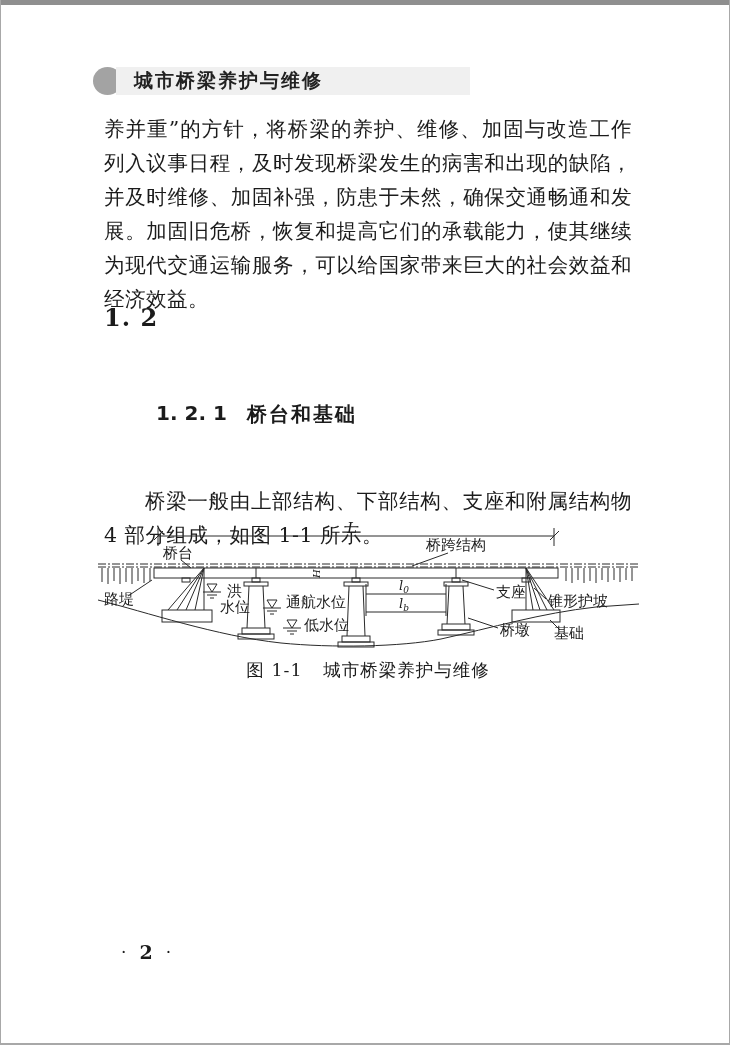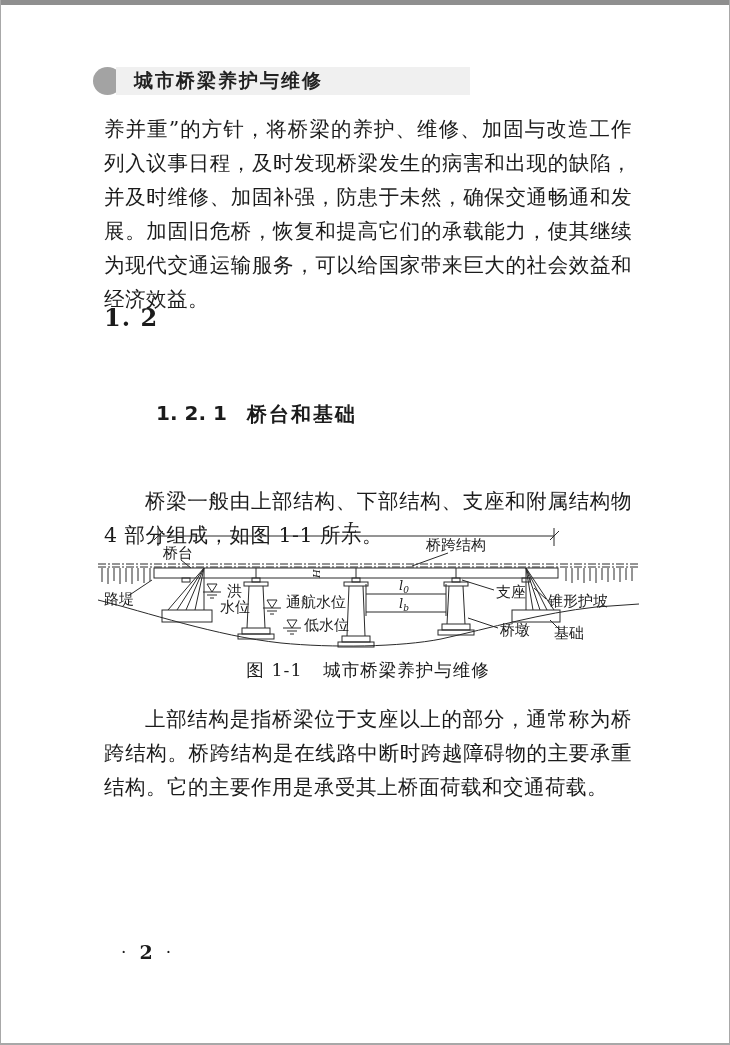--- a/index.html
+++ b/index.html
@@ -211,20 +211,19 @@
         <text x="8" y="84">路堤</text>
       </g>
     </svg>
   </div>
 
   <p class="caption">
     <span class="cap-label">图 1-1</span>
     <span>城市桥梁养护与维修</span>
   </p>
 
-  <p class="body-text p3 indent">上部结构是指桥梁位于支座以上的部分，通常称为桥跨结构。桥跨结构是在线路中断时跨越障碍物的主要承重结构。它的主要作用是承受其上桥面荷载和交通荷载。</p>
 
   <div class="footer">
     <span class="dot">·</span>
     <span>2</span>
     <span class="dot">·</span>
   </div>
 </div>
 
 </body></html>

